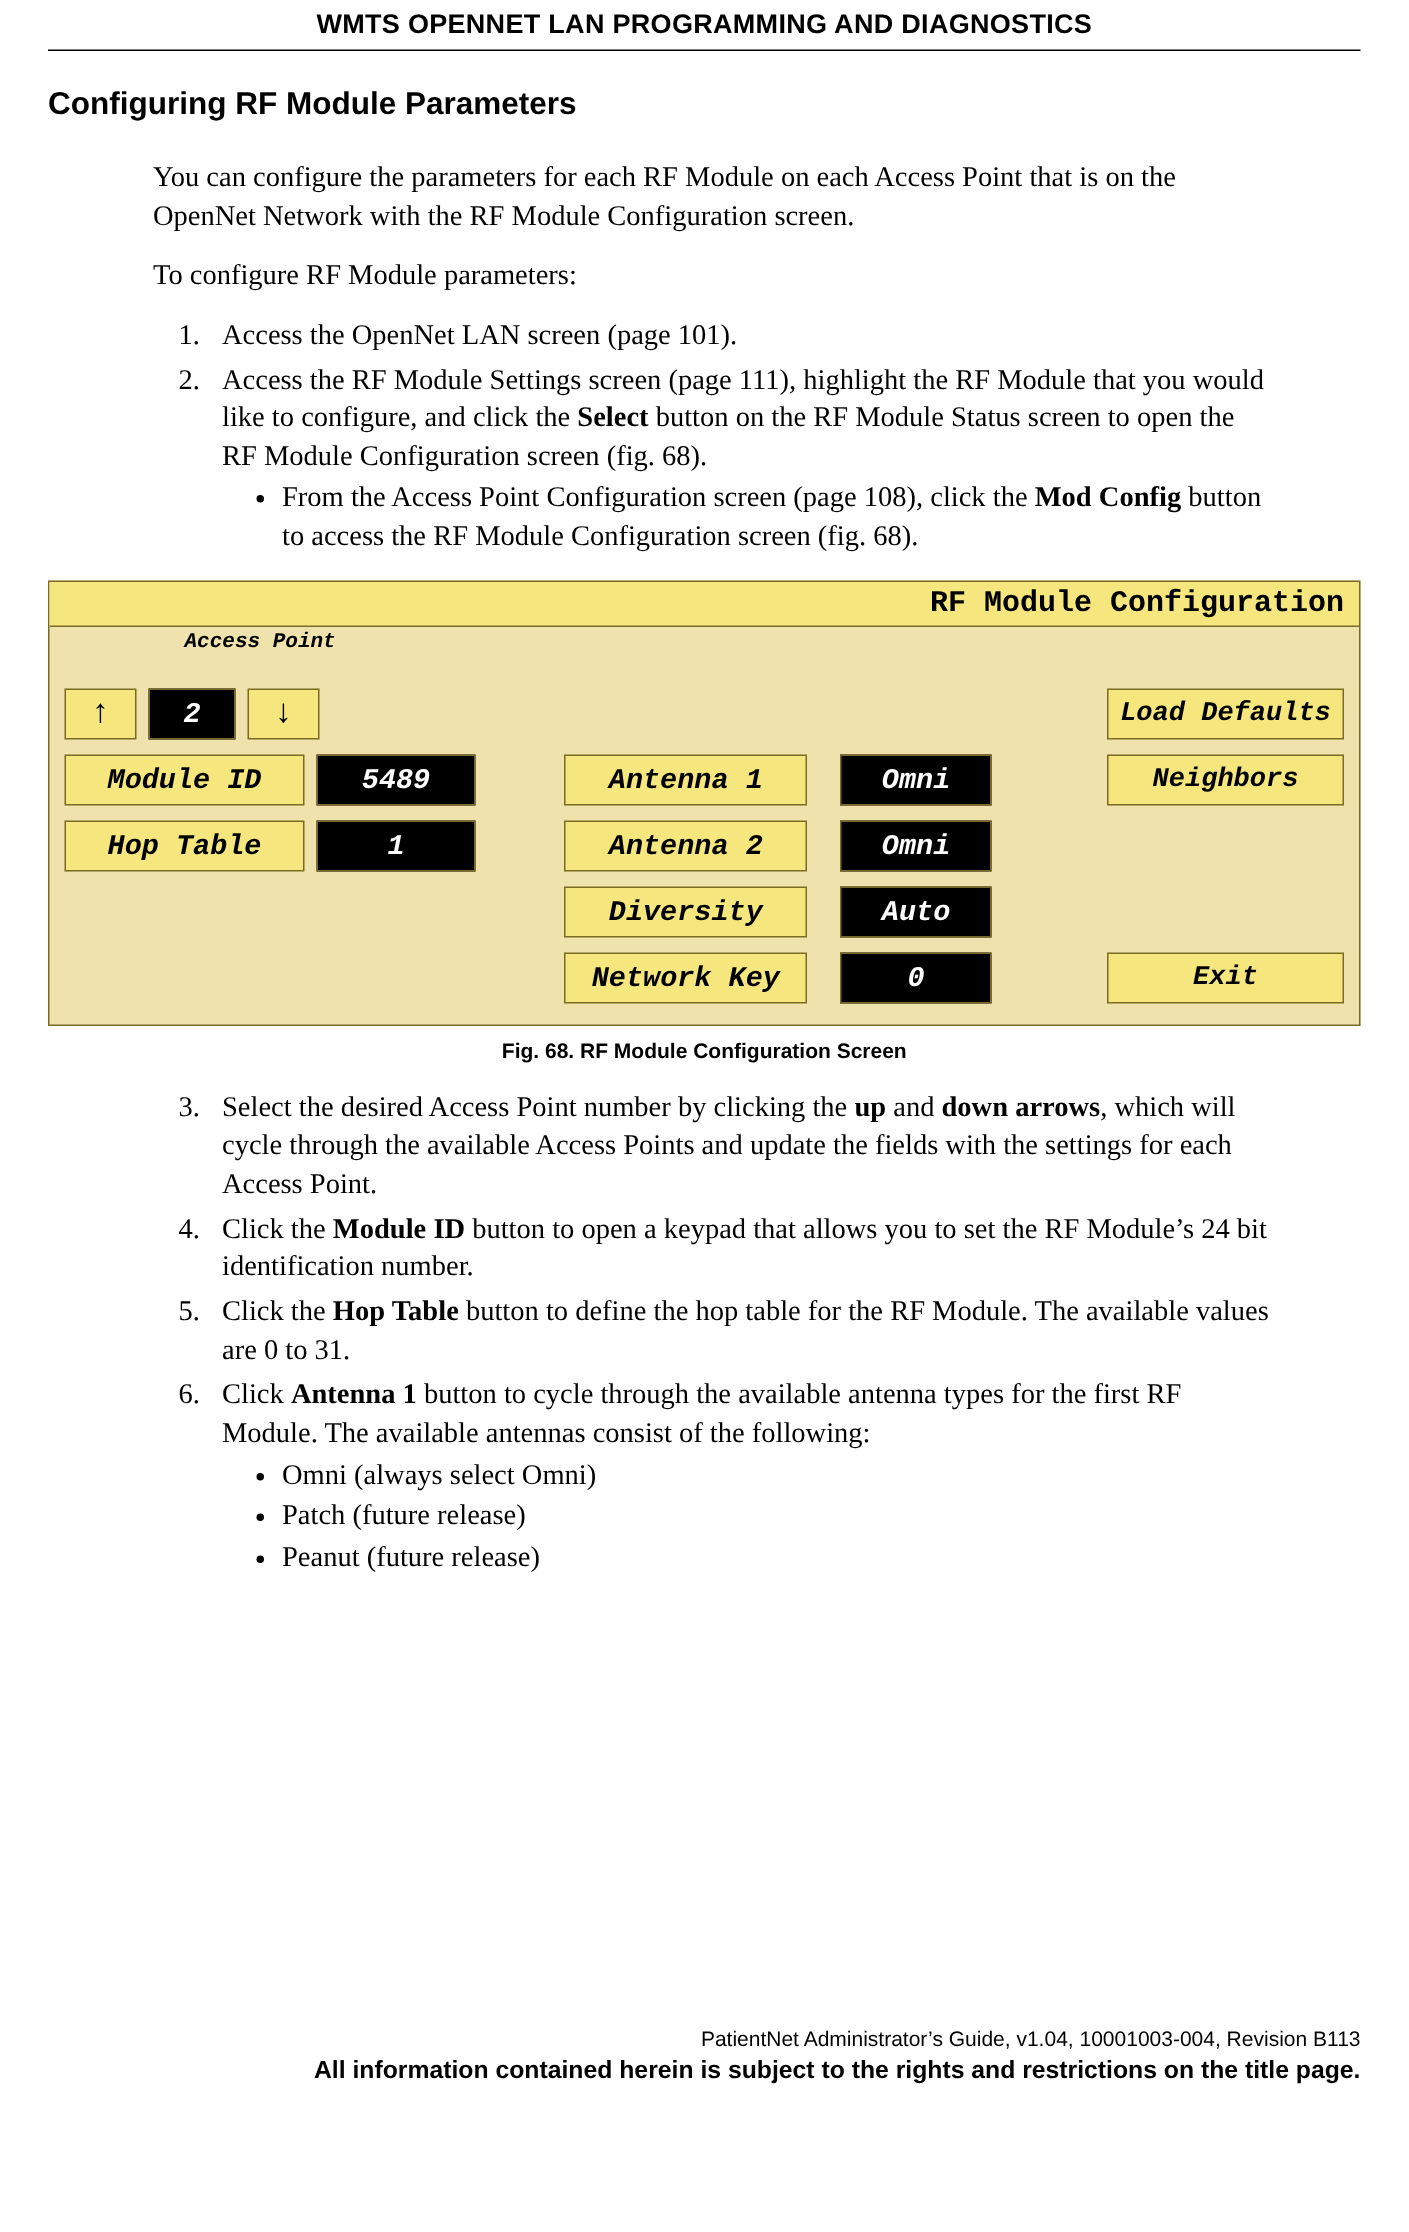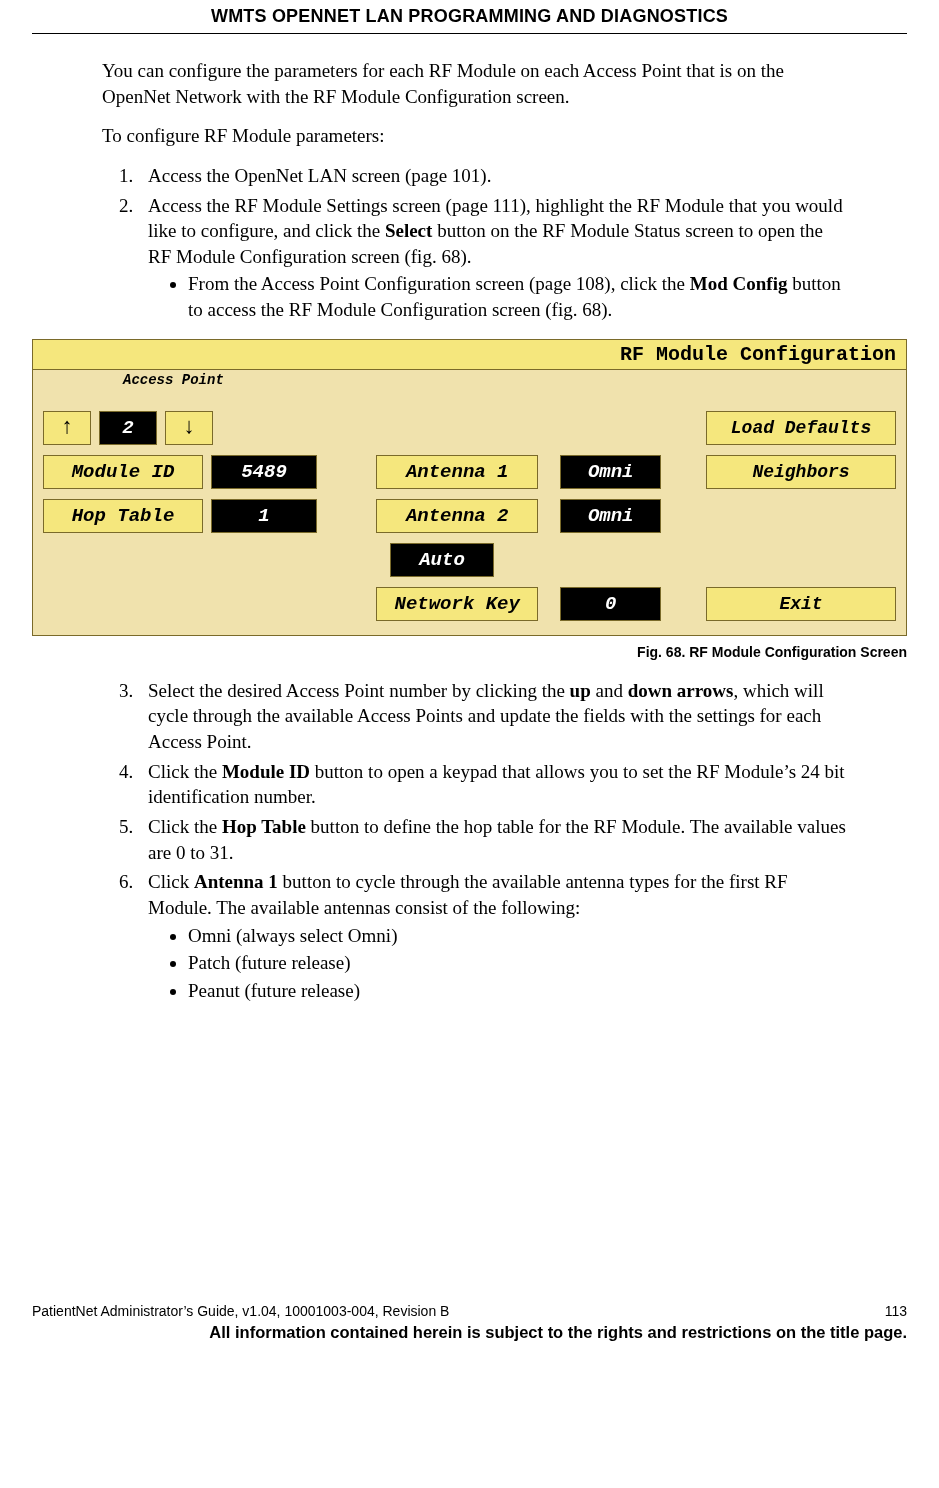--- a/index.html
+++ b/index.html
@@ -51,21 +51,21 @@
     list-style: disc;
     margin: 2px 0 4px 0;
     padding-left: 40px;
   }
   ul.sub li { margin-bottom: 2px; }
   .fig-wrap { margin: 16px 0 8px 0; }
   .fig-caption {
     font-family: Arial, Helvetica, sans-serif;
     font-weight: bold;
     font-size: 14px;
-    text-align: right;
+    text-align: center;
     margin: 8px 0 18px 0;
   }
   
   .rf-panel {
     width: 100%;
     background: #f0e2ad;
     border: 1px solid #7a6a2a;
     box-sizing: border-box;
     font-family: "Courier New", monospace;
     font-weight: bold;
@@ -92,21 +92,21 @@
     font-size: 14px;
   }
   .rf-row {
     display: flex;
     align-items: center;
     gap: 10px;
     margin-top: 10px;
   }
   .col-left   { width: 305px; display: flex; gap: 8px; align-items: center; }
   .col-mid    { width: 285px; display: flex; gap: 8px; align-items: center; margin-left: 18px;}
-  .col-right  { width: 190px; margin-left: auto; display: flex; }
+  .col-right  { width: 158px; margin-left: auto; display: flex; }
   .btn {
     display: inline-flex;
     align-items: center;
     justify-content: center;
     height: 34px;
     box-sizing: border-box;
     border: 1px solid #7a6a2a;
     padding: 0 2px;
     text-align: center;
     white-space: nowrap;
@@ -115,44 +115,44 @@
   .btn.black  { background: #000; color:#fff; }
   .w-small  { width: 48px; font-size:22px; }
   .w-ap     { width: 58px; }
   .w-label  { width: 160px; }
   .w-value  { width: 106px; }
   .w-label2 { width: 168px; }
   .w-value2 { width: 104px; margin-left: 14px; }
   .w-action { width: 190px; font-size:18px; }
   .footer {
     display: flex;
-    justify-content: space-between;
+    justify-content: flex-end;
     font-family: Arial, Helvetica, sans-serif;
     font-size: 14px;
     margin-top: 300px;
-    gap: 12px;
   }
   .footer-rights {
     font-family: Arial, Helvetica, sans-serif;
     font-weight: bold;
     font-size: 16.5px;
     text-align: right;
     margin-top: 4px;
   }
   .b { font-weight: bold; }
   .nowrap { white-space: nowrap; }
 </style>
 </head>
 <body>
 
 <div class="page">
 
   <div class="running-head">WMTS OPENNET LAN PROGRAMMING AND DIAGNOSTICS</div>
   <hr class="rule">
 
+  <h2 class="section-title">Configuring RF Module Parameters</h2>
 
   <p class="body-text">You can configure the parameters for each RF Module on each Access Point that is on the OpenNet Network with the RF Module Configuration screen.</p>
   <p class="body-text">To configure RF Module parameters:</p>
 
   <ol class="steps">
     <li>Access the OpenNet LAN screen (page 101).</li>
     <li>
       <span>Access the RF Module Settings screen (page 111), highlight the RF Module that you would like to configure, and click the </span><span class="b">Select</span><span> button on the RF Module Status screen to open the RF Module Configuration screen (fig. 68).</span>
       <ul class="sub">
         <li>
@@ -202,20 +202,21 @@
           <div class="col-mid">
             <div class="btn yellow w-label2">Antenna 2</div>
             <div class="btn black  w-value2">Omni</div>
           </div>
           <div class="col-right"></div>
         </div>
 
         <div class="rf-row">
           <div class="col-left"></div>
           <div class="col-mid">
+            <div class="btn yellow w-label2">Diversity</div>
             <div class="btn black  w-value2">Auto</div>
           </div>
           <div class="col-right"></div>
         </div>
 
         <div class="rf-row">
           <div class="col-left"></div>
           <div class="col-mid">
             <div class="btn yellow w-label2">Network Key</div>
             <div class="btn black  w-value2">0</div>

